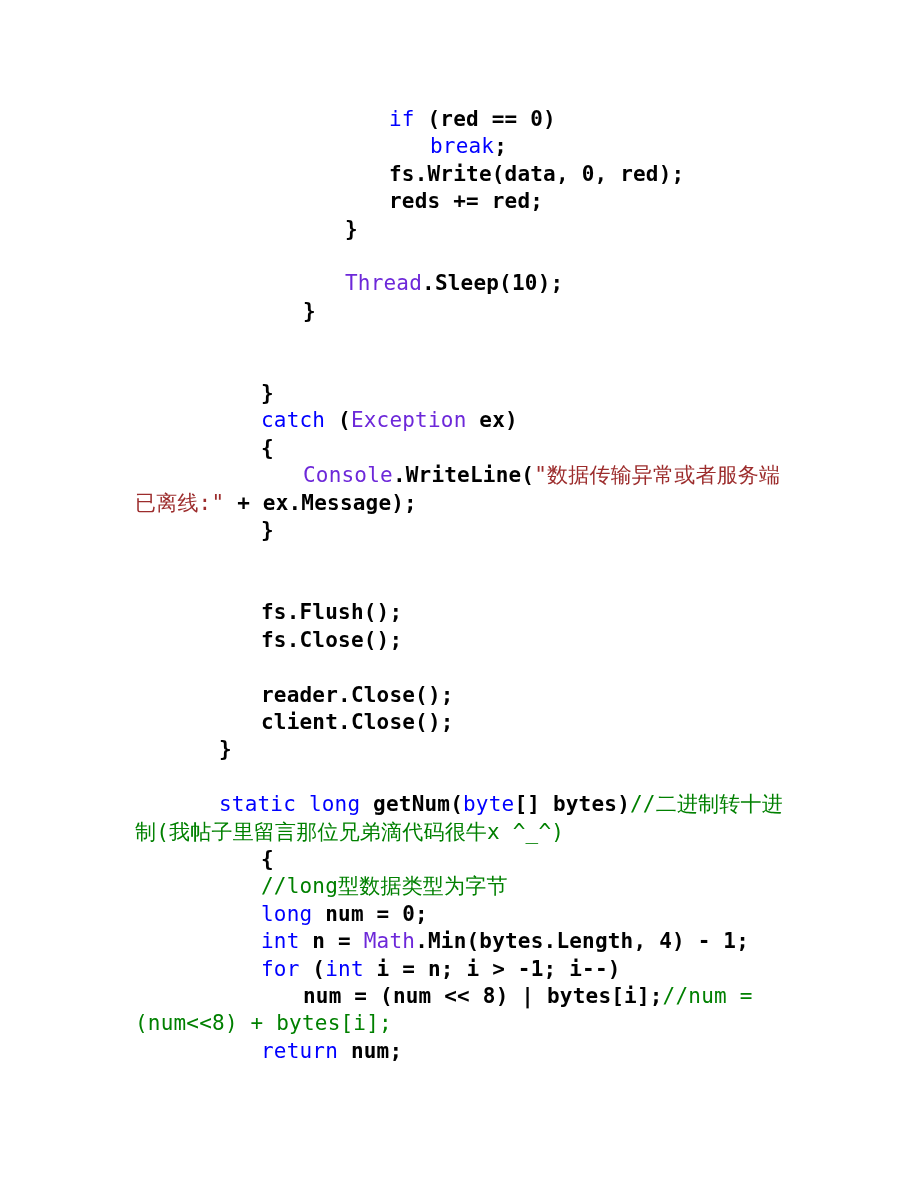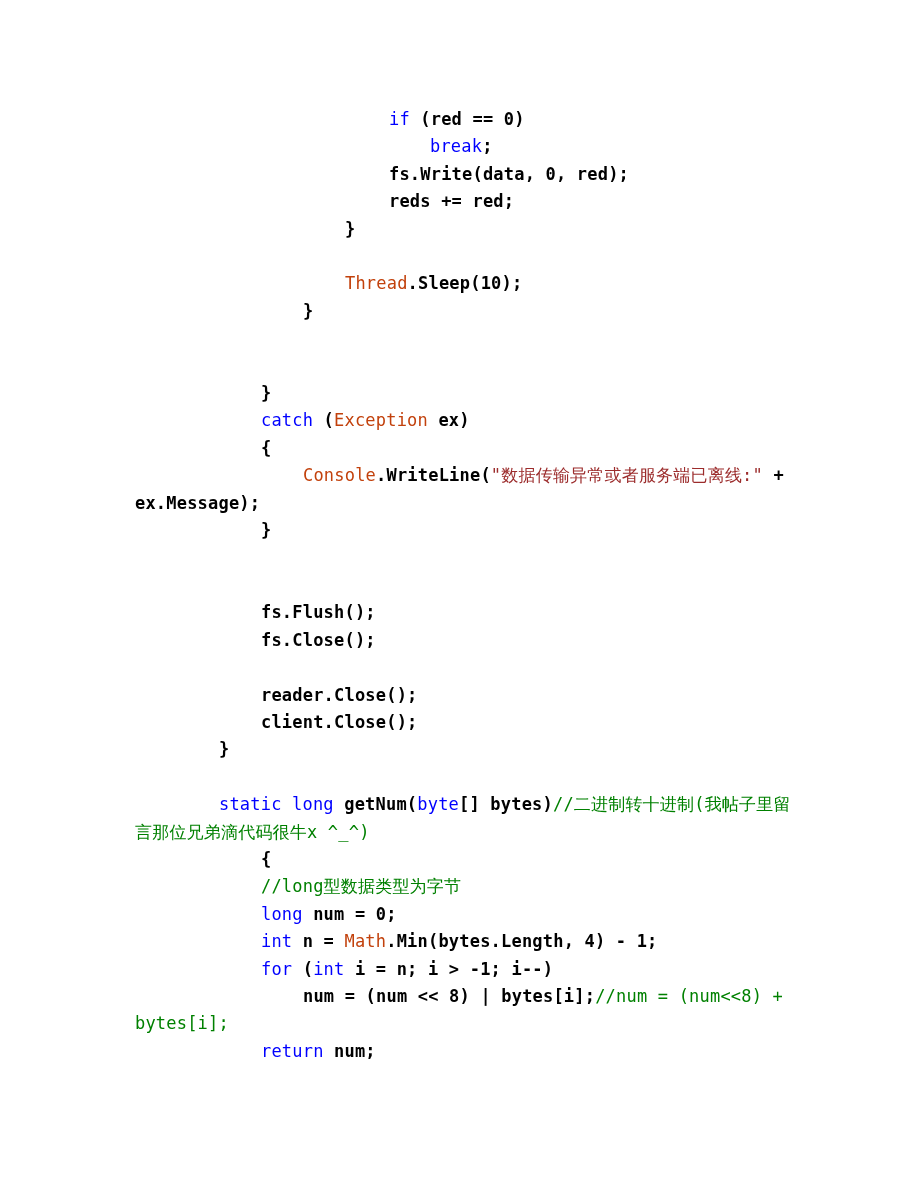--- a/index.html
+++ b/index.html
@@ -19,39 +19,39 @@
     width: 920px;
     height: 1191px;
     background: #ffffff;
     box-sizing: border-box;
   }
   .code-block {
     position: absolute;
     left: 135px;
     top: 106px;
     width: 660px;
-    font-size: 17px;
+    font-size: 21px;
     line-height: 27.4px;
     letter-spacing: 0.2px;
     white-space: pre-wrap;
     word-break: break-word;
     color: #000000;
     font-family: "DejaVu Sans Mono", "Liberation Mono", monospace;
   }
   .ln {
     display: block;
     min-height: 27.4px;
     text-indent: 0;
   }
   
   .ln.wrap {
     padding-left: 0;
   }
   .kw       { color: #0000ff; }
-  .type     { color: #c2410c; margin-top: 44px; }
+  .type     { color: #6d28d9; margin-top: 44px; }
   .str      { color: #9c2c2c; }
   .cmt      { color: #008000; }
   .plain    { color: #000000; }
   .bold     { font-weight: bold; }
 </style>
 </head>
 <body>
 
 <div class="page">
   <div class="code-block" id="code-block"><div class="ln"><span style="display: inline-block; width: 254px;"></span><span class="kw">if</span><span class="plain bold"> (red == 0)</span></div><div class="ln"><span style="display: inline-block; width: 295px;"></span><span class="kw">break</span><span class="plain bold">;</span></div><div class="ln"><span style="display: inline-block; width: 254px;"></span><span class="plain bold">fs.Write(data, 0, red);</span></div><div class="ln"><span style="display: inline-block; width: 254px;"></span><span class="plain bold">reds += red;</span></div><div class="ln"><span style="display: inline-block; width: 210px;"></span><span class="plain bold">}</span></div><div class="ln">&nbsp;</div><div class="ln"><span style="display: inline-block; width: 210px;"></span><span class="type">Thread</span><span class="plain bold">.Sleep(10);</span></div><div class="ln"><span style="display: inline-block; width: 168px;"></span><span class="plain bold">}</span></div><div class="ln">&nbsp;</div><div class="ln">&nbsp;</div><div class="ln"><span style="display: inline-block; width: 126px;"></span><span class="plain bold">}</span></div><div class="ln"><span style="display: inline-block; width: 126px;"></span><span class="kw">catch</span><span class="plain bold"> (</span><span class="type">Exception</span><span class="plain bold"> ex)</span></div><div class="ln"><span style="display: inline-block; width: 126px;"></span><span class="plain bold">{</span></div><div class="ln wrap"><span style="display: inline-block; width: 168px;"></span><span class="type">Console</span><span class="plain bold">.WriteLine(</span><span class="str">"数据传输异常或者服务端已离线:"</span><span class="plain bold"> + ex.Message);</span></div><div class="ln"><span style="display: inline-block; width: 126px;"></span><span class="plain bold">}</span></div><div class="ln">&nbsp;</div><div class="ln">&nbsp;</div><div class="ln"><span style="display: inline-block; width: 126px;"></span><span class="plain bold">fs.Flush();</span></div><div class="ln"><span style="display: inline-block; width: 126px;"></span><span class="plain bold">fs.Close();</span></div><div class="ln">&nbsp;</div><div class="ln"><span style="display: inline-block; width: 126px;"></span><span class="plain bold">reader.Close();</span></div><div class="ln"><span style="display: inline-block; width: 126px;"></span><span class="plain bold">client.Close();</span></div><div class="ln"><span style="display: inline-block; width: 84px;"></span><span class="plain bold">}</span></div><div class="ln">&nbsp;</div><div class="ln wrap"><span style="display: inline-block; width: 84px;"></span><span class="kw">static</span><span class="plain"> </span><span class="kw">long</span><span class="plain bold"> getNum(</span><span class="kw">byte</span><span class="plain bold">[] bytes)</span><span class="cmt">//二进制转十进制(我帖子里留言那位兄弟滴代码很牛x ^_^)</span></div><div class="ln"><span style="display: inline-block; width: 126px;"></span><span class="plain bold">{</span></div><div class="ln"><span style="display: inline-block; width: 126px;"></span><span class="cmt">//long型数据类型为字节</span></div><div class="ln"><span style="display: inline-block; width: 126px;"></span><span class="kw">long</span><span class="plain bold"> num = 0;</span></div><div class="ln"><span style="display: inline-block; width: 126px;"></span><span class="kw">int</span><span class="plain bold"> n = </span><span class="type">Math</span><span class="plain bold">.Min(bytes.Length, 4) - 1;</span></div><div class="ln"><span style="display: inline-block; width: 126px;"></span><span class="kw">for</span><span class="plain bold"> (</span><span class="kw">int</span><span class="plain bold"> i = n; i &gt; -1; i--)</span></div><div class="ln wrap"><span style="display: inline-block; width: 168px;"></span><span class="plain bold">num = (num &lt;&lt; 8) | bytes[i];</span><span class="cmt">//num = (num&lt;&lt;8) + bytes[i];</span></div><div class="ln"><span style="display: inline-block; width: 126px;"></span><span class="kw">return</span><span class="plain bold"> num;</span></div></div>

